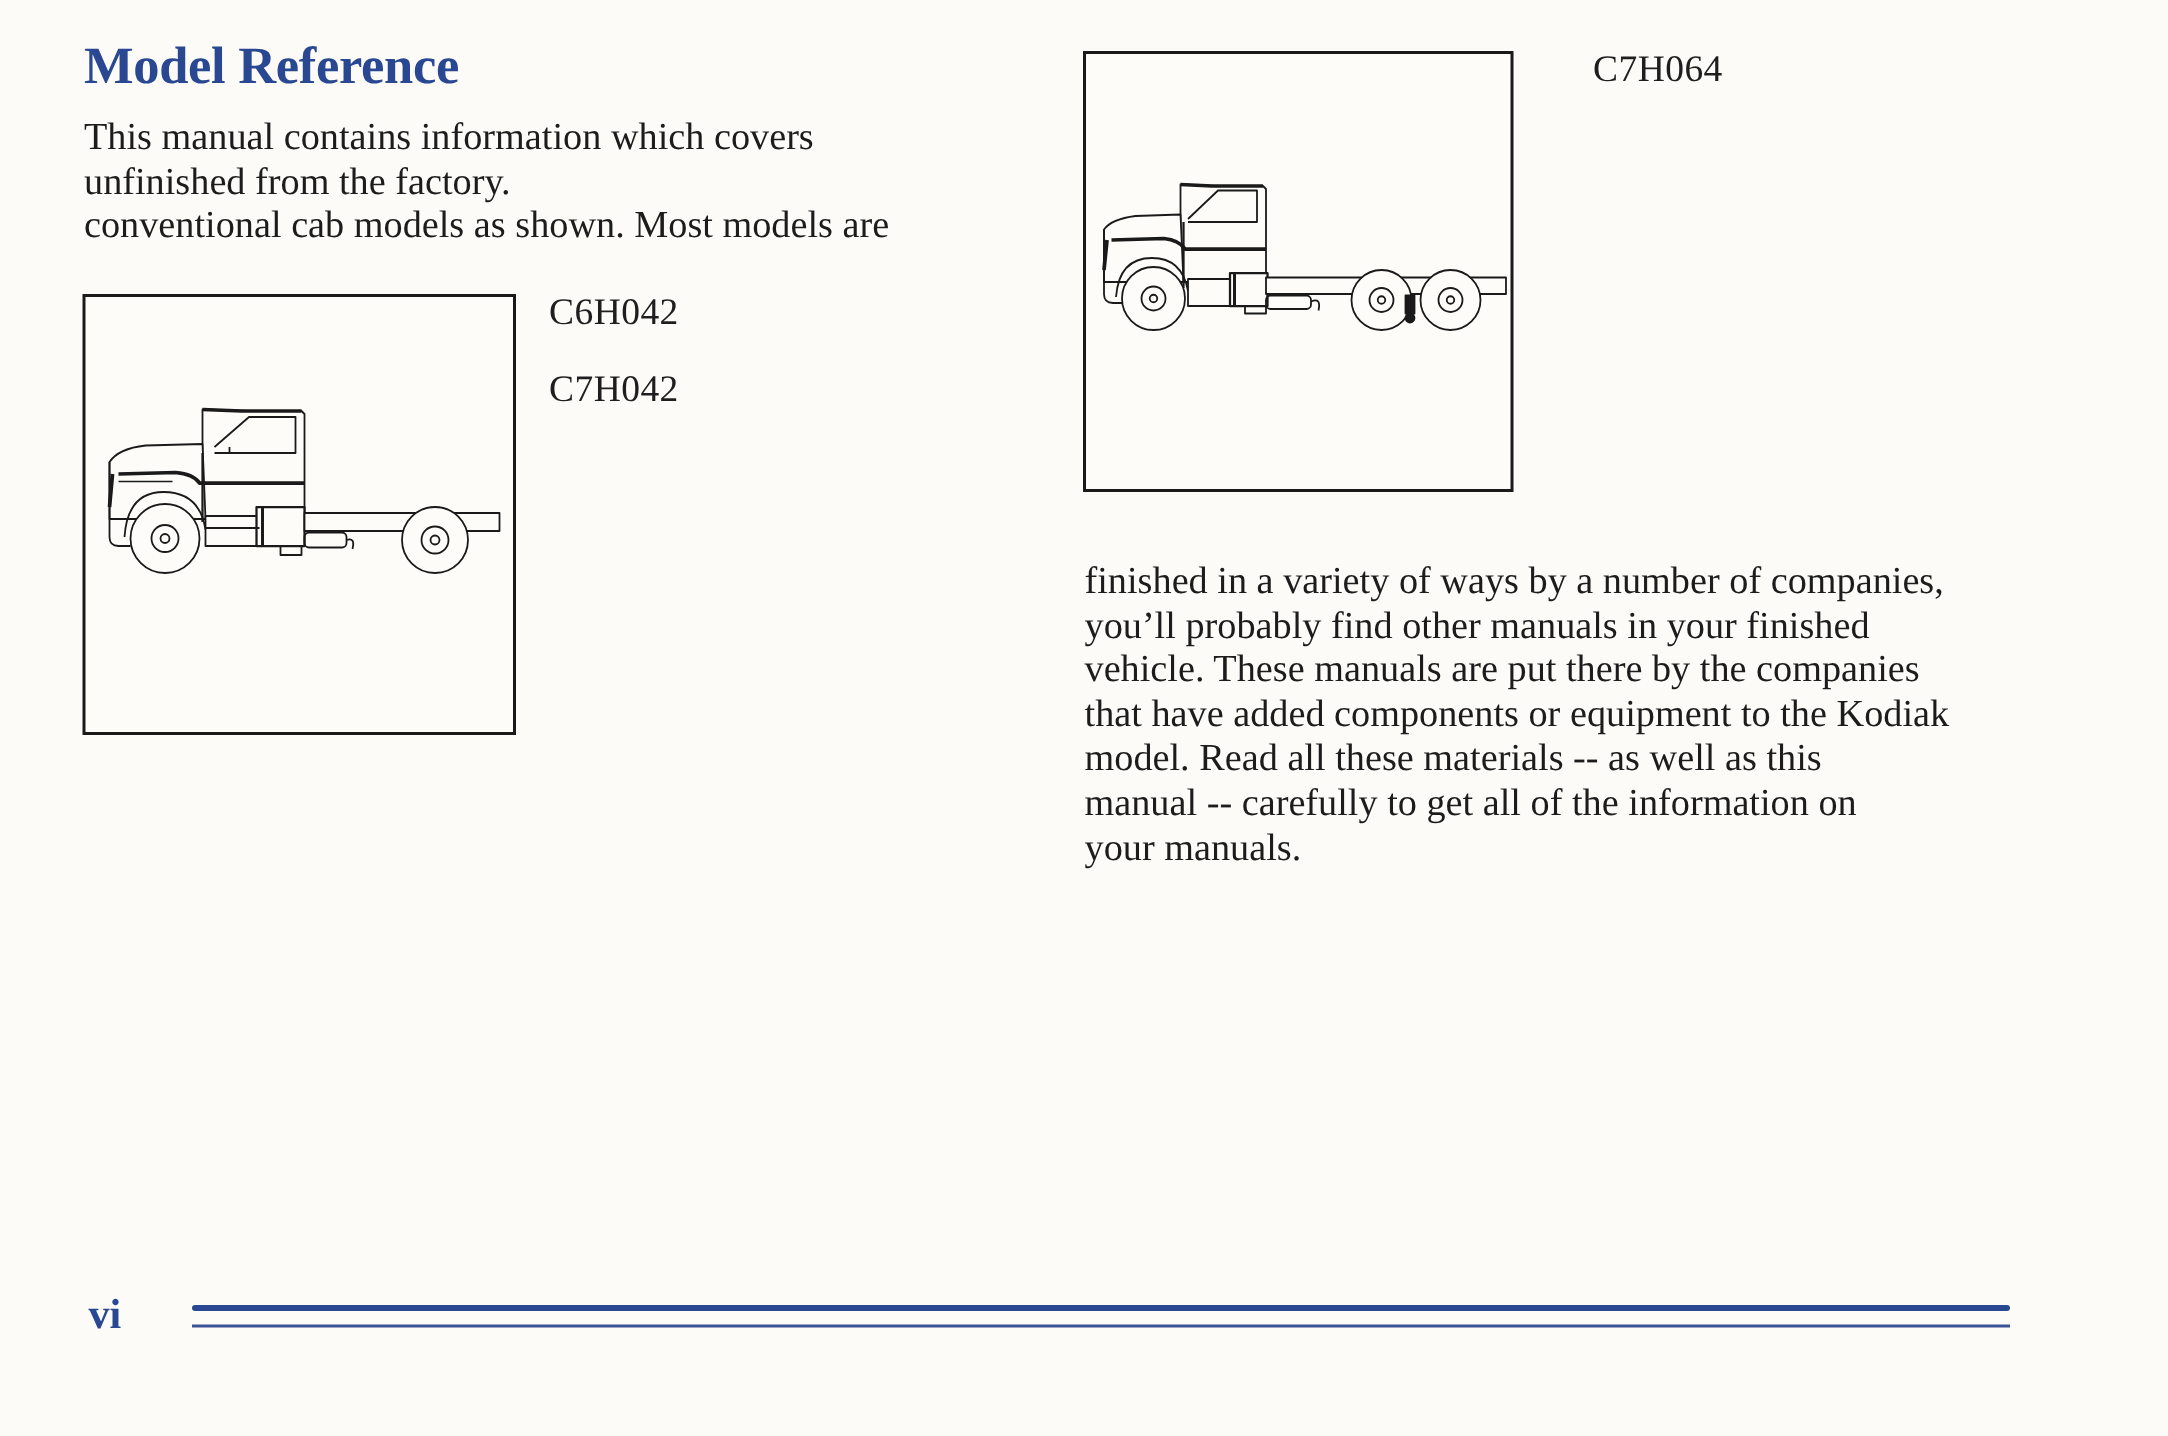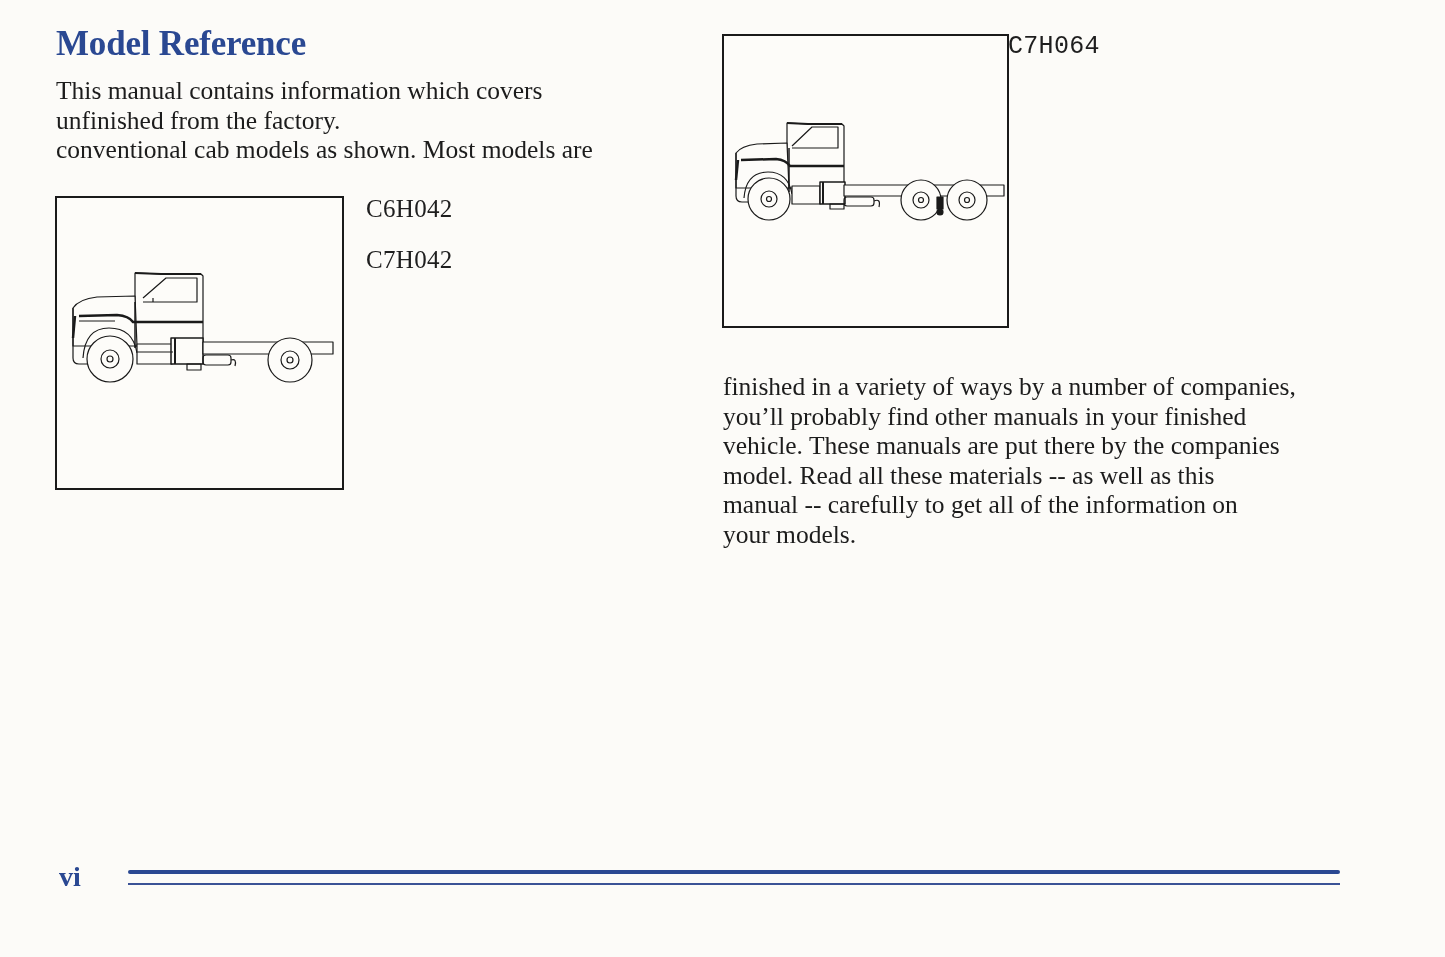--- a/index.html
+++ b/index.html
@@ -80,21 +80,21 @@
     .model-code {
       position: absolute;
       font-family: "Liberation Serif", serif;
       font-size: 25px;
       line-height: 28px;
       color: #1e1e1e;
       letter-spacing: 0.3px;
     }
     .code-c6h042 { left: 346px; top: 195px; }
     .code-c7h042 { left: 346px; top: 246px; }
-    .code-c7h064 { left: 988px; top: 33px; font-family: Liberation Mono, monospace; }
+    .code-c7h064 { left: 1042px; top: 33px; }
 
     .footer-page-num {
       position: absolute;
       left: 39px;
       top: 861px;
       font-family: "Liberation Serif", serif;
       font-weight: bold;
       font-size: 28px;
       line-height: 32px;
       color: #2a4892;
@@ -214,23 +214,24 @@
       <circle cx="243" cy="164" r="2.5"></circle>
     </svg>
   </div>
 
   <span class="model-code code-c7h064">C7H064</span>
 
   <p class="para para-kodiak">
     <span class="line">finished in a variety of ways by a number of companies,</span>
     <span class="line">you’ll probably find other manuals in your finished</span>
     <span class="line">vehicle. These manuals are put there by the companies</span>
+    <span class="line">that have added components or equipment to the Kodiak</span>
     <span class="line">model. Read all these materials -- as well as this</span>
     <span class="line">manual -- carefully to get all of the information on</span>
-    <span class="line">your models.</span>
+    <span class="line">your manuals.</span>
   </p>
 
   <div>
     <span class="footer-page-num">vi</span>
     <div class="rule-thick"></div>
     <div class="rule-thin"></div>
   </div>
 
 </div>
 

